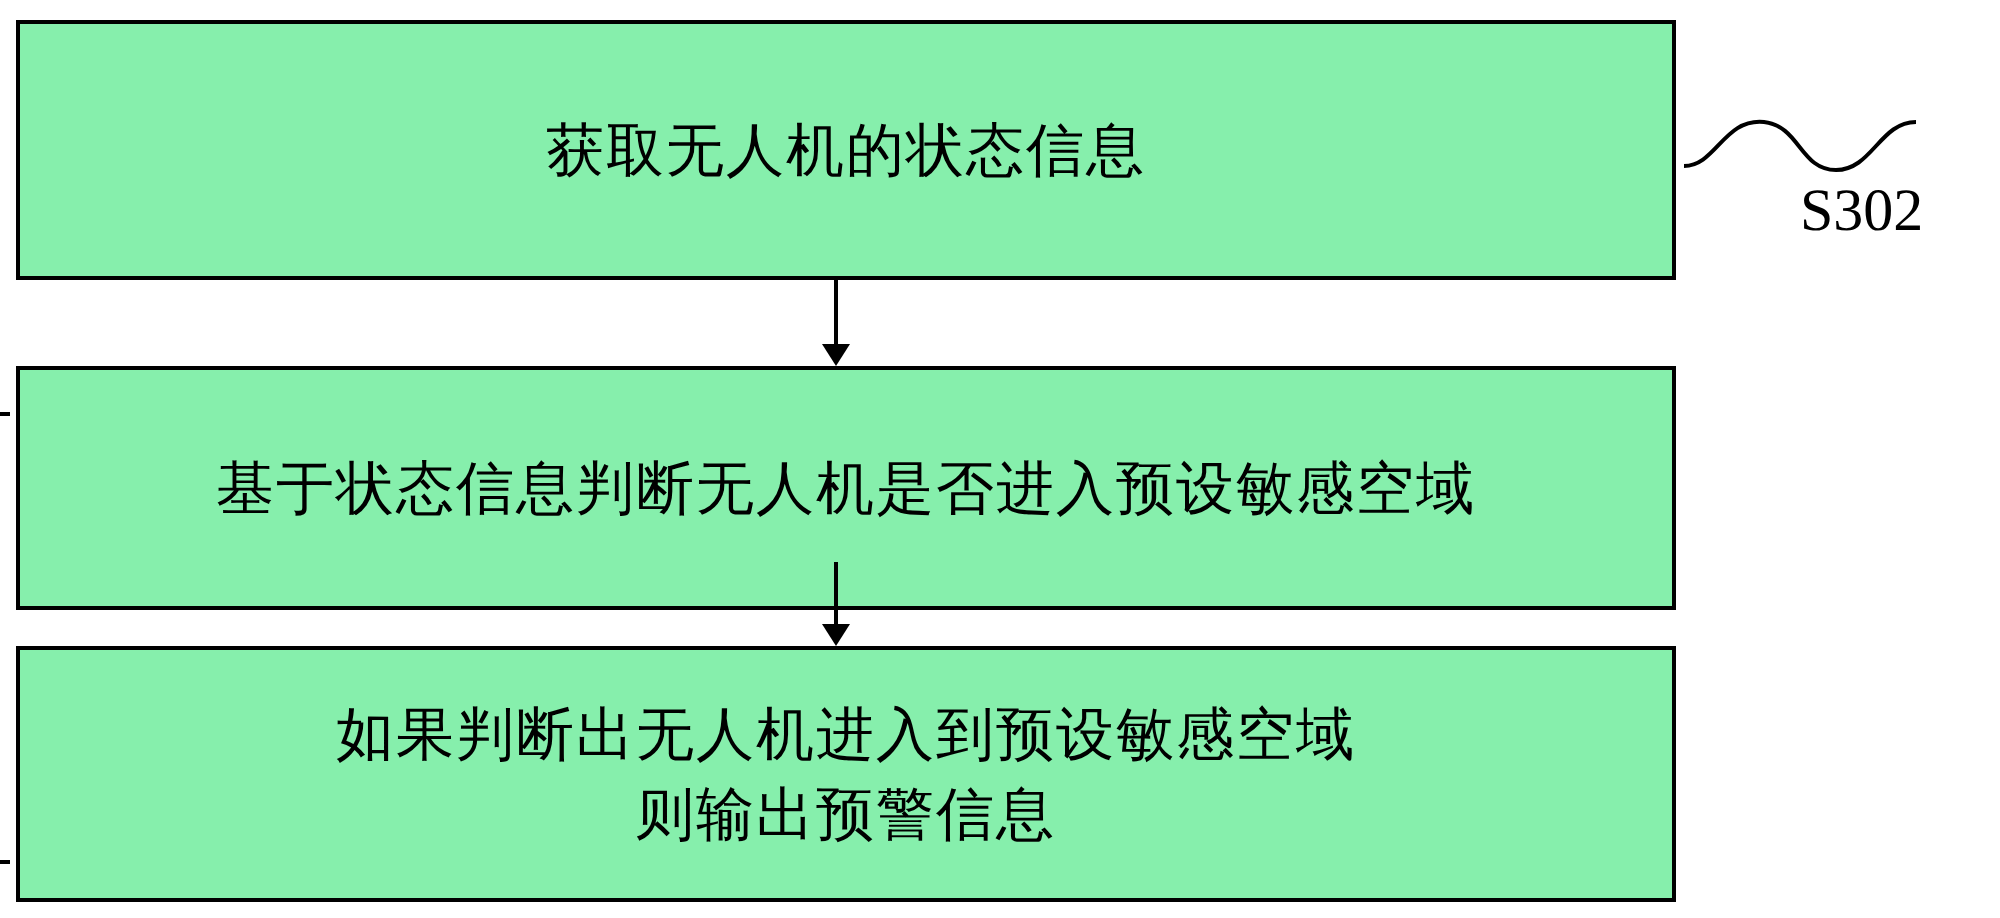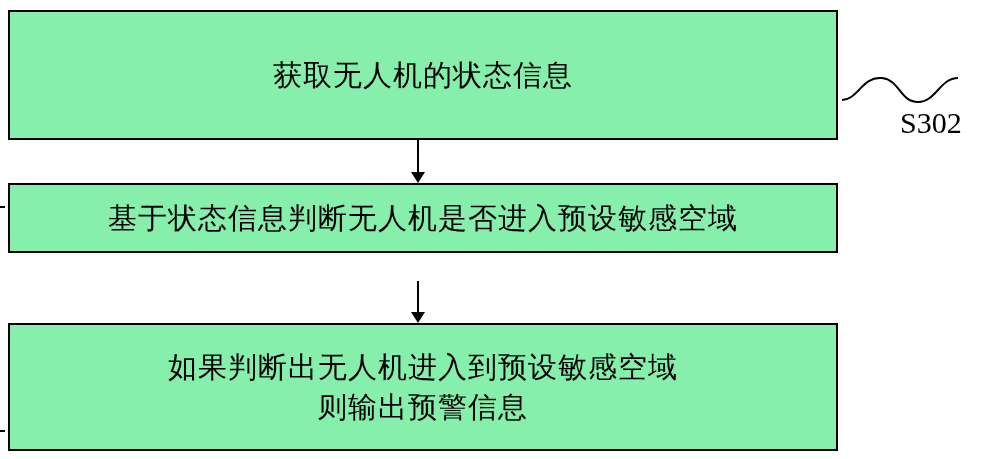--- a/index.html
+++ b/index.html
@@ -32,21 +32,21 @@
     text-align: center;
   }
   .step-text {
     font-size: 29px;
     line-height: 40px;
     letter-spacing: 1px;
     white-space: pre-line;
     font-family: "DejaVu Sans", "Liberation Sans", sans-serif;
   }
   #box-1 { top: 10px;  height: 130px; }
-  #box-2 { top: 183px; height: 70px;  }
+  #box-2 { top: 183px; height: 122px;  }
   #box-3 { top: 323px; height: 128px; }
 
   .arrow {
     position: absolute;
     left: 417px;
     width: 2px;
     background: #000000;
   }
   #arrow-1 { top: 140px; height: 33px; }
   #arrow-2 { top: 281px; height: 32px; }
@@ -61,21 +61,21 @@
     border-right: 7px solid transparent;
     border-top: 11px solid #000000;
   }
 
   .label-group {
     position: absolute;
     left: 838px;
     width: 158px;
     height: 90px;
   }
-  #label-1 { top: 72px; }
+  #label-1 { top: 55px; }
   #label-2 { top: 195px; }
   #label-3 { top: 358px; }
 
   .squiggle {
     position: absolute;
     left: 2px;
     top: 0;
     width: 120px;
     height: 34px;
   }

